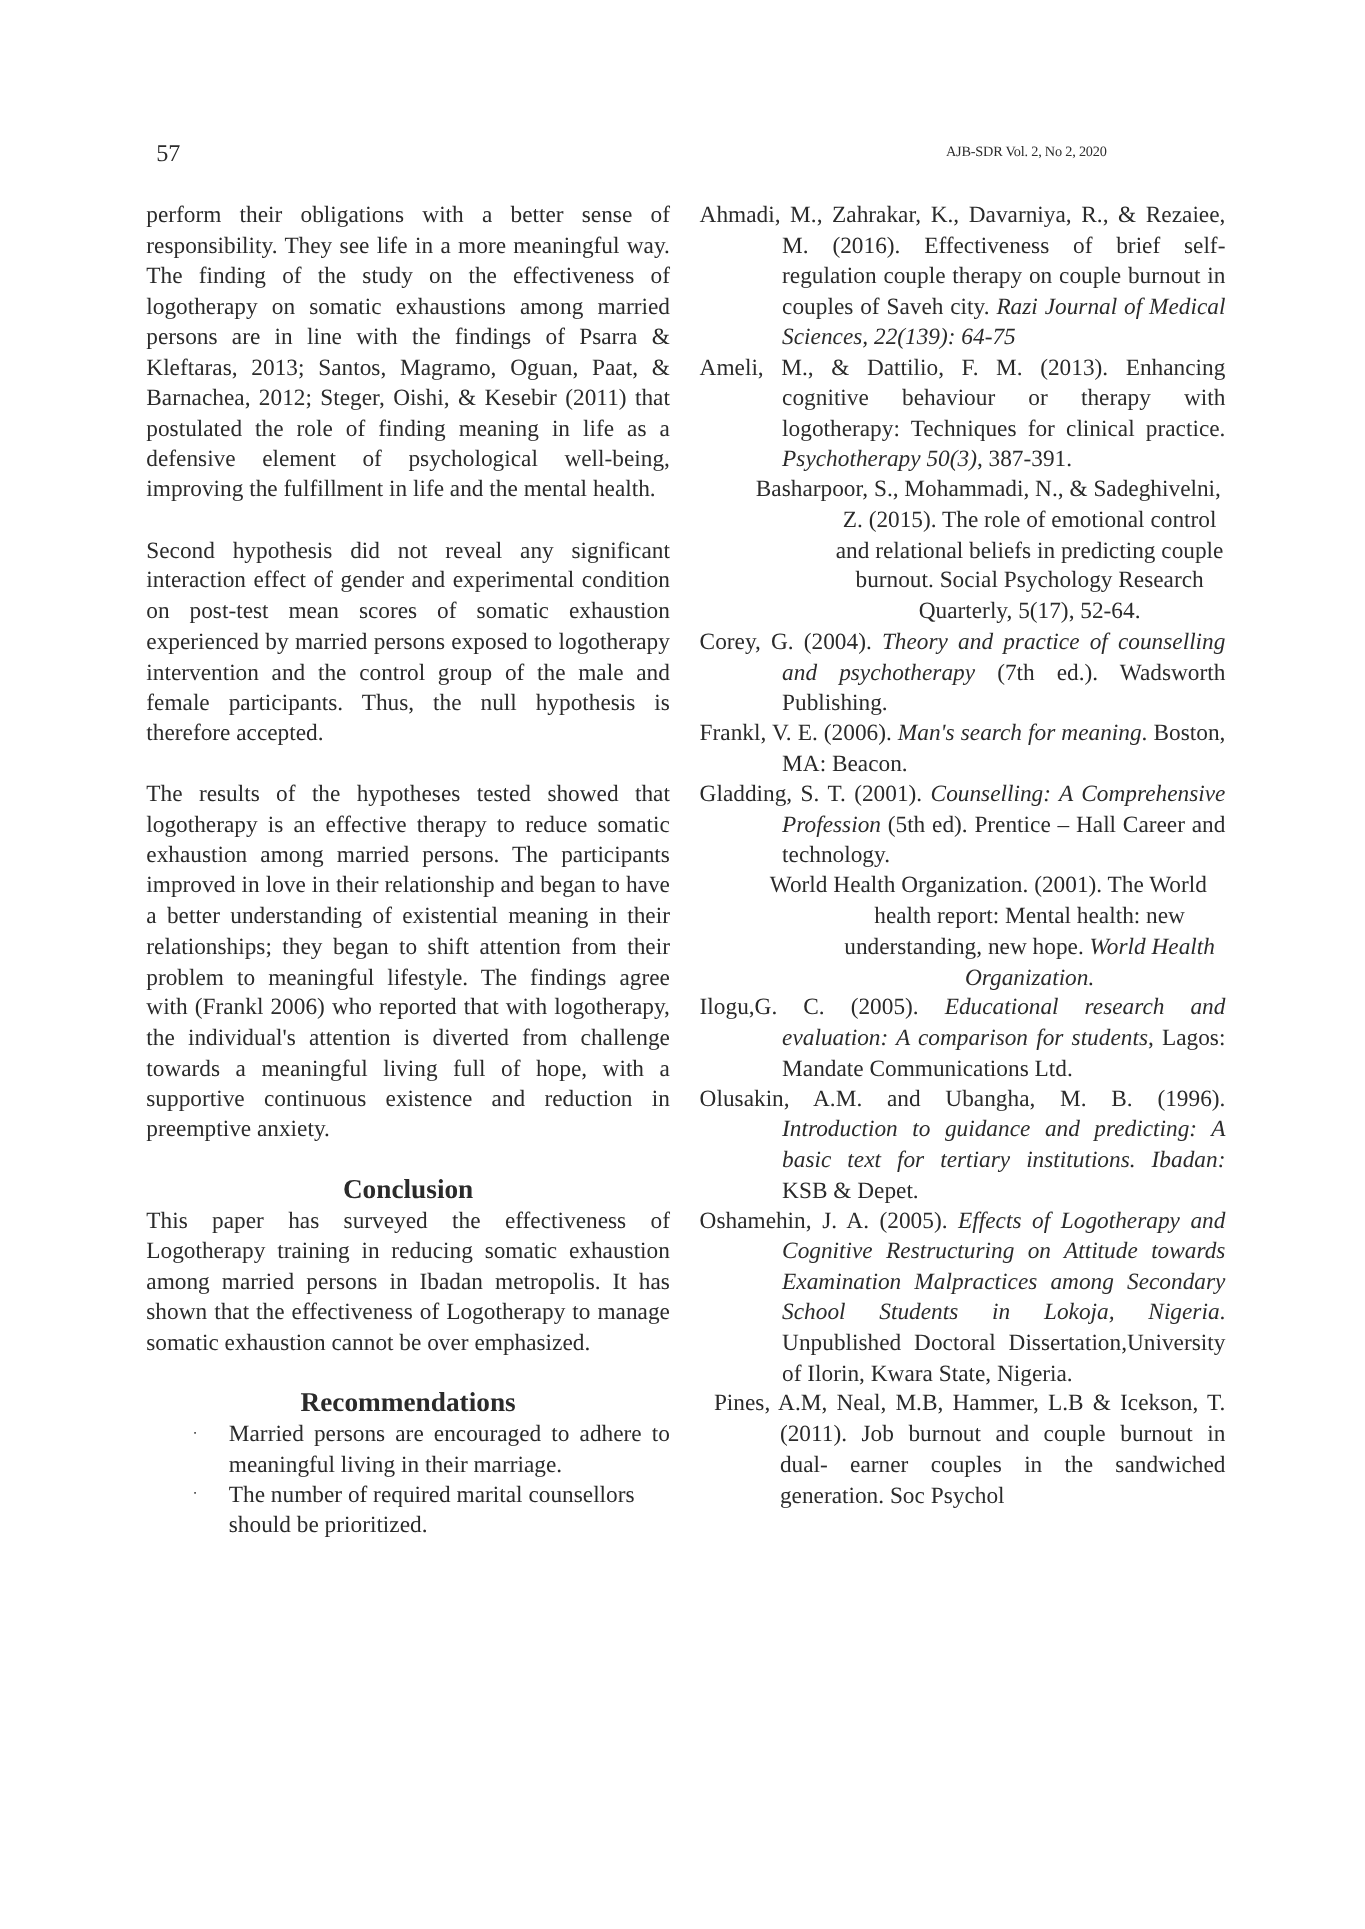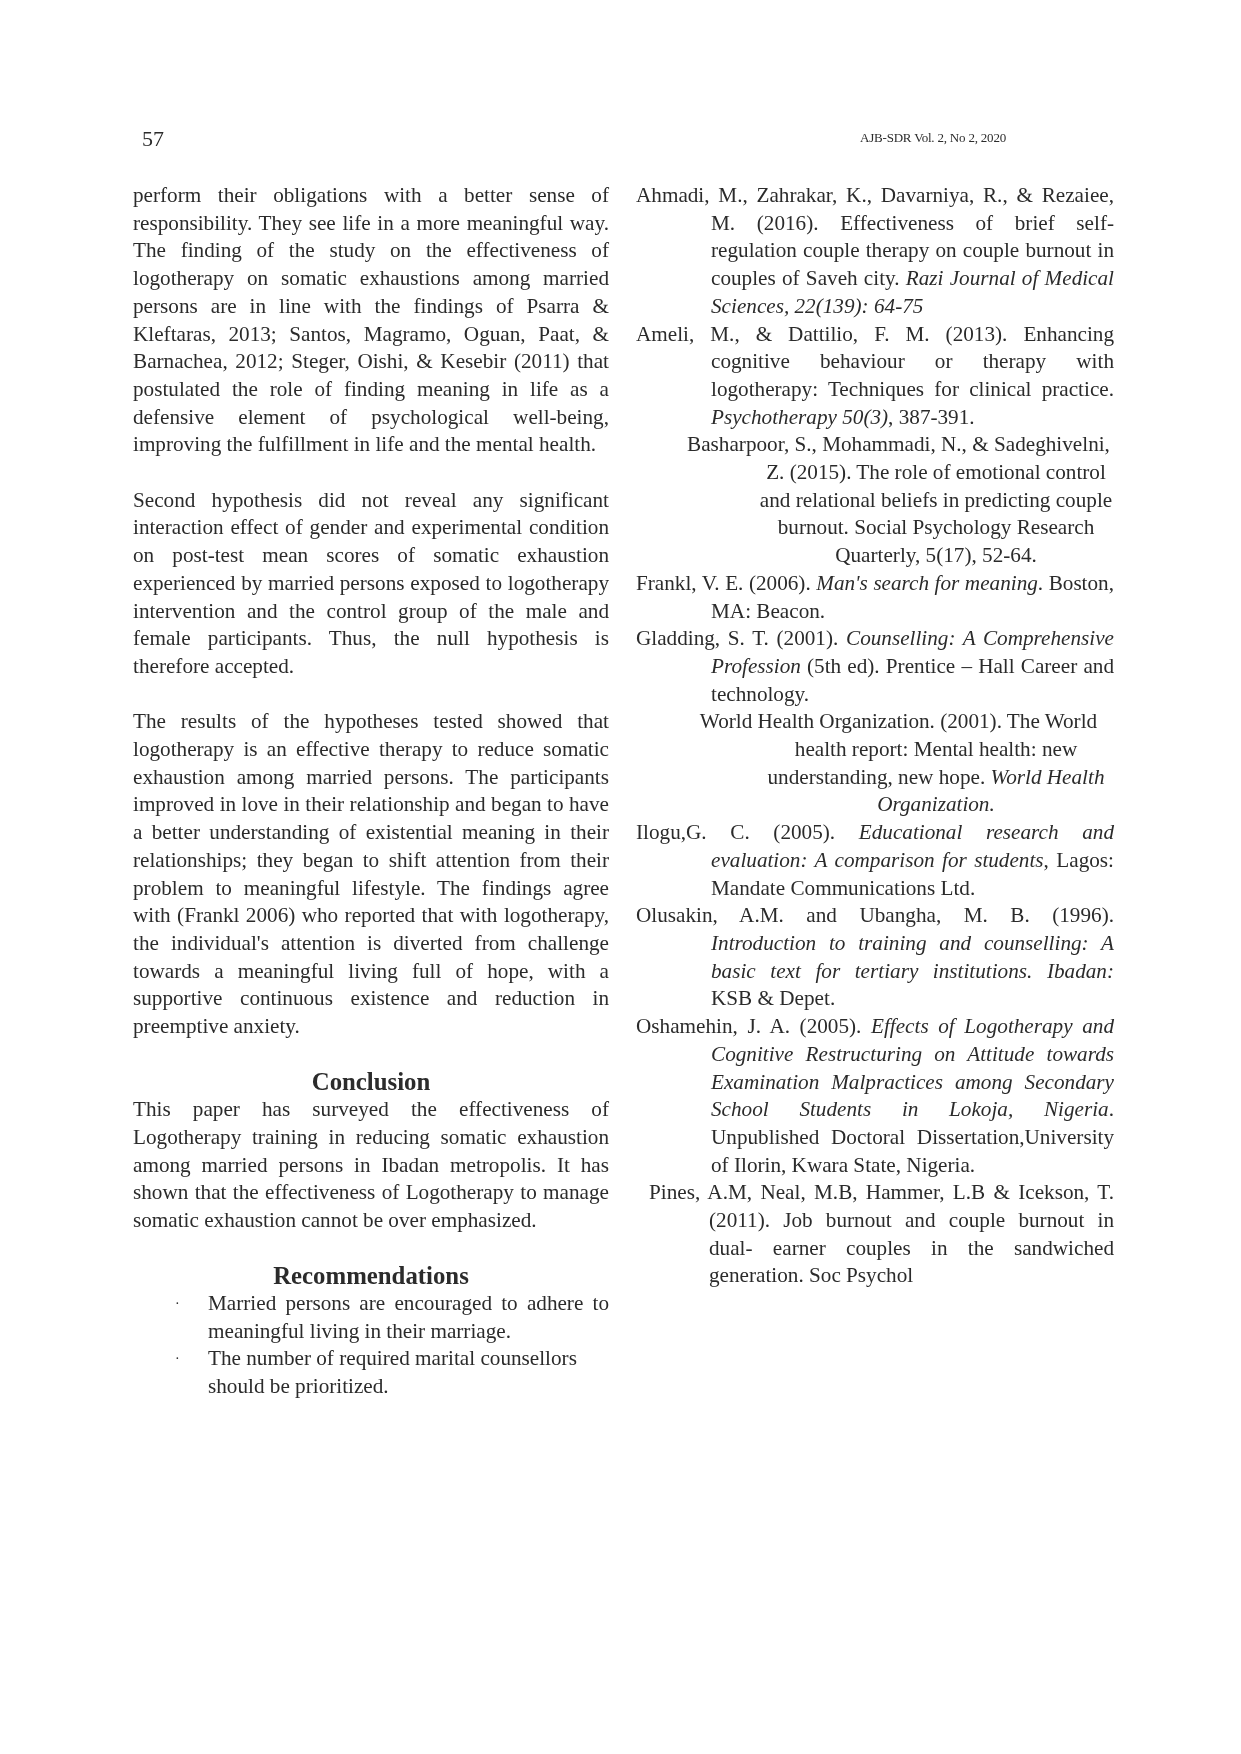--- a/index.html
+++ b/index.html
@@ -61,20 +61,21 @@
       </li>
     </ul>
   </div>
 </div>
 
 <div class="col col-right">
 
   <p class="ref"><span>Ahmadi, M., Zahrakar, K., Davarniya, R., &amp; Rezaiee, M. (2016). Effectiveness of brief self-regulation couple therapy on couple burnout in couples of Saveh city. </span><span class="ital">Razi Journal of Medical Sciences, 22(139): 64-75</span><span></span></p>
   <p class="ref"><span>Ameli, M., &amp; Dattilio, F. M. (2013). Enhancing cognitive behaviour or therapy with logotherapy: Techniques for clinical practice. </span><span class="ital">Psychotherapy 50(3)</span><span>, 387-391.</span></p>
   <p class="ref ragged"><span>Basharpoor, S., Mohammadi, N., &amp; Sadeghivelni, Z. (2015). The role of emotional control and relational beliefs in predicting couple burnout. Social Psychology Research Quarterly, 5(17), 52-64.</span><span class="ital"></span><span></span></p>
+  <p class="ref"><span>Corey, G. (2004). </span><span class="ital">Theory and practice of counselling and psychotherapy</span><span> (7th ed.). Wadsworth Publishing.</span></p>
   <p class="ref"><span>Frankl, V. E. (2006). </span><span class="ital">Man's search for meaning</span><span>. Boston, MA: Beacon.</span></p>
   <p class="ref"><span>Gladding, S. T. (2001). </span><span class="ital">Counselling: A Comprehensive Profession</span><span> (5th ed). Prentice – Hall Career and technology.</span></p>
   <p class="ref ragged"><span>World Health Organization. (2001). The World health report: Mental health: new understanding, new hope. </span><span class="ital">World Health Organization.</span><span></span></p>
   <p class="ref"><span>Ilogu,G. C. (2005). </span><span class="ital">Educational research and evaluation: A comparison for students</span><span>, Lagos: Mandate Communications Ltd.</span></p>
-  <p class="ref"><span>Olusakin, A.M. and Ubangha, M. B. (1996). </span><span class="ital">Introduction to training and counselling: A basic text for tertiary institutions. Ibadan:</span><span> KSB &amp; Depet.</span></p>
+  <p class="ref"><span>Olusakin, A.M. and Ubangha, M. B. (1996). </span><span class="ital">Introduction to guidance and predicting: A basic text for tertiary institutions. Ibadan:</span><span> KSB &amp; Depet.</span></p>
   <p class="ref"><span>Oshamehin, J. A. (2005). </span><span class="ital">Effects of Logotherapy and Cognitive Restructuring on Attitude towards Examination Malpractices among Secondary School Students in Lokoja, Nigeria</span><span>. Unpublished Doctoral Dissertation,University of Ilorin, Kwara State, Nigeria.</span></p>
   <p class="ref shift"><span>Pines, A.M, Neal, M.B, Hammer, L.B &amp; Icekson, T. (2011). Job burnout and couple burnout in dual- earner couples in the sandwiched generation. Soc Psychol</span><span class="ital"></span><span></span></p>
 </div>
 
 </body></html>

